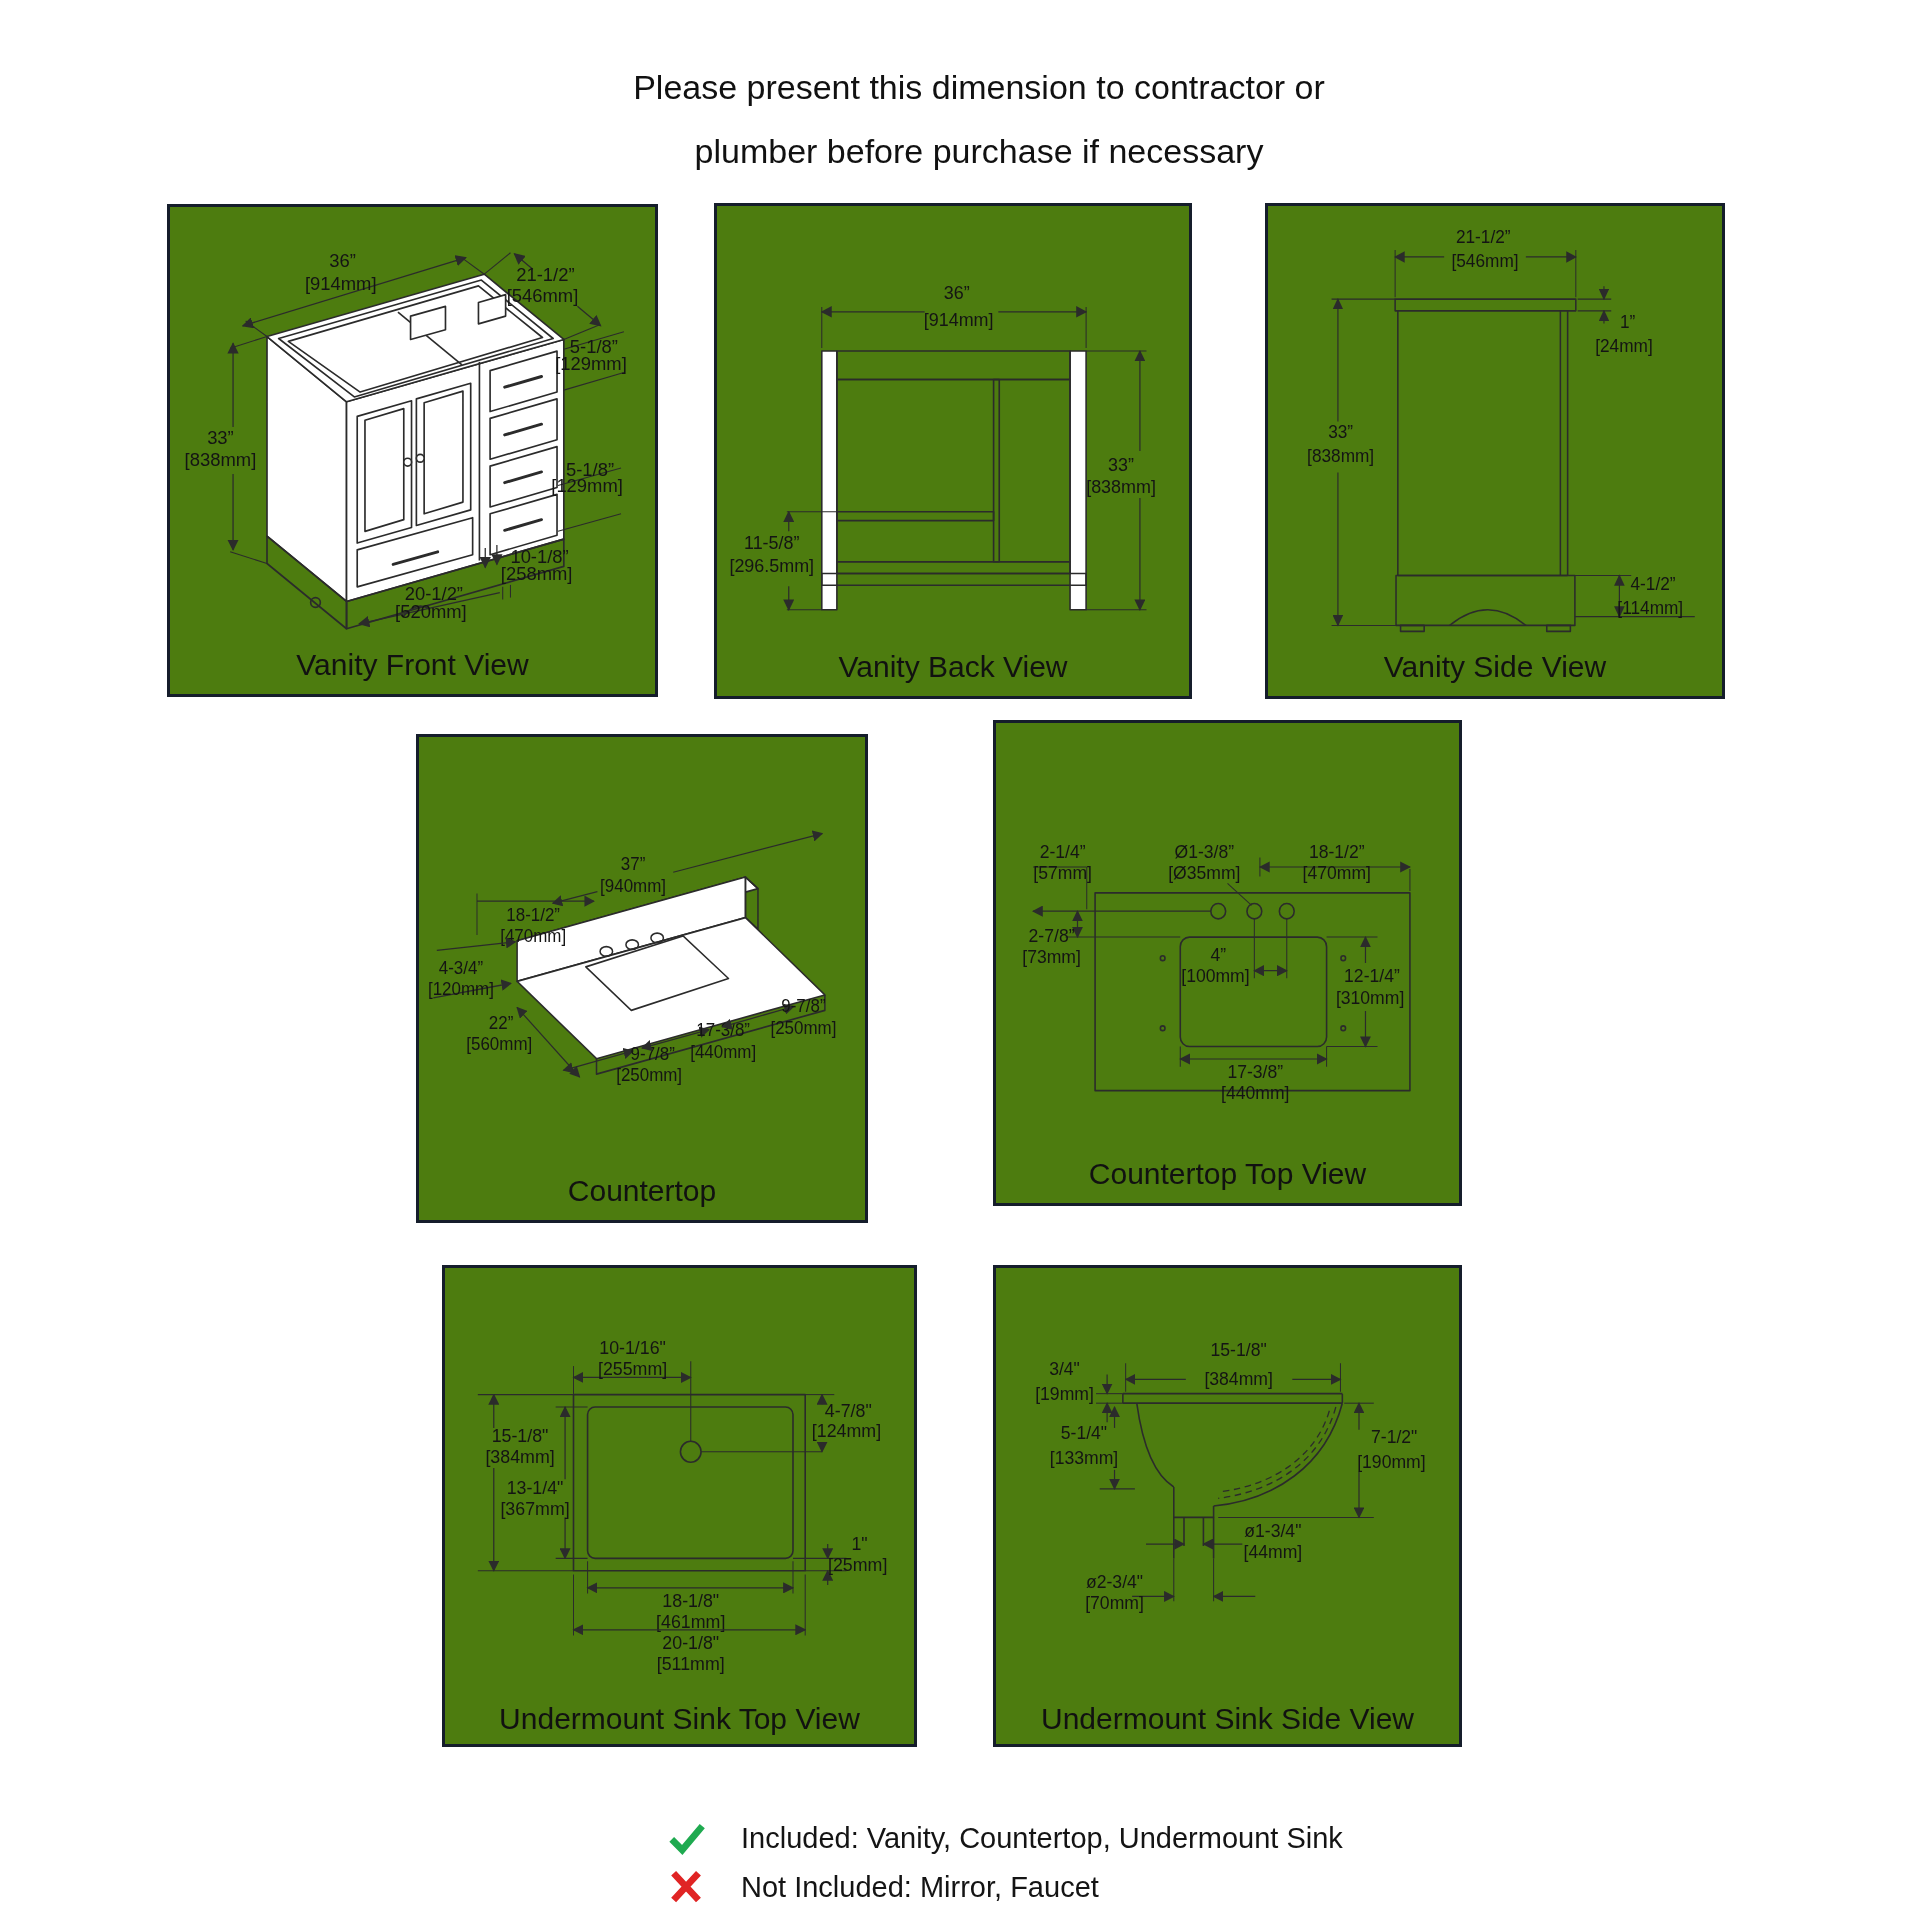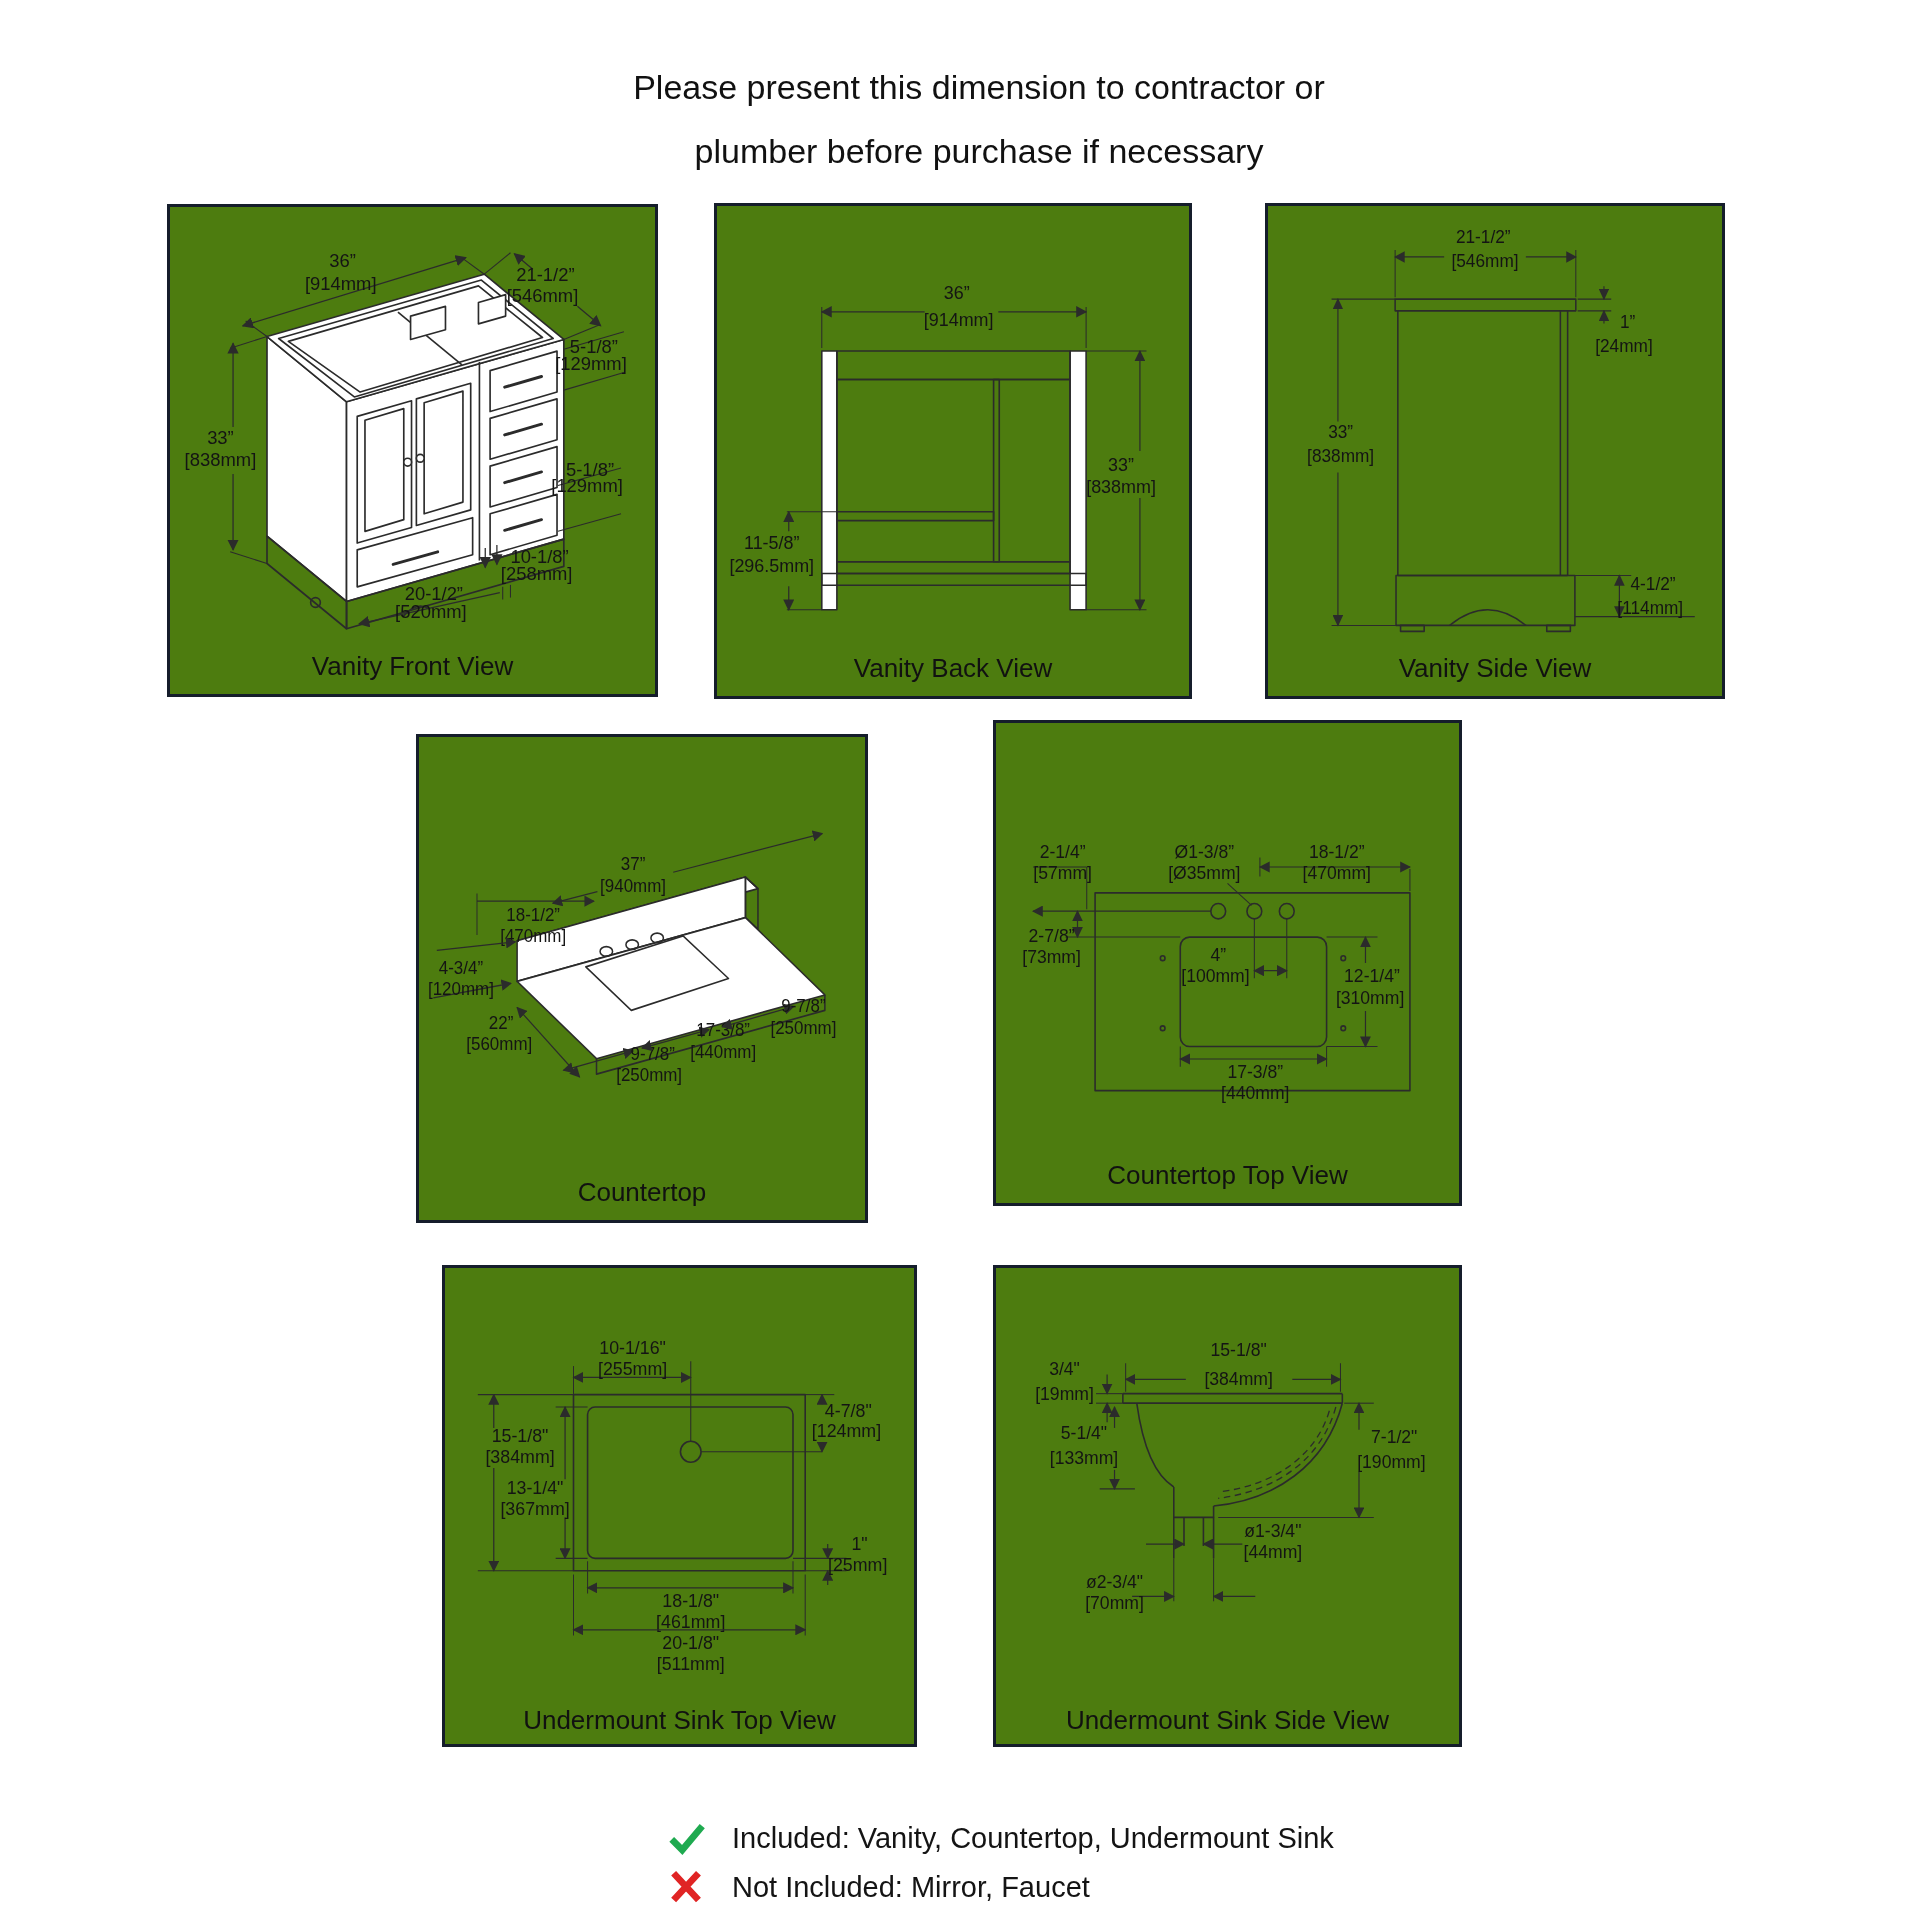--- a/index.html
+++ b/index.html
@@ -1,34 +1,34 @@
 <!DOCTYPE html>
 <html><head>
 <meta charset="utf-8">
 <style>
   html,body{margin:0;padding:0;background:#fff;}
   .page{position:relative;width:1931px;height:1931px;background:#fff;overflow:hidden;
         font-family:"Liberation Sans",sans-serif;color:#141414;padding-left:27px;}
   .title-line{position:absolute;left:0;width:100%;text-align:center;font-size:34px;color:#111;}
   .panel{position:absolute;border:3.9px solid #151d2b;background:#4d7c0f;box-sizing:border-box;}
   .panel svg{position:absolute;left:0;top:0;width:100%;height:100%;}
-  .caption{position:absolute;left:0;right:0;bottom:11.6px;text-align:center;font-size:26px;color:#111;}
+  .caption{position:absolute;left:0;right:0;bottom:11.6px;text-align:center;font-size:30px;color:#111;}
   .caption.low{bottom:7.7px;}
   svg text{font-family:"Liberation Sans",sans-serif;font-size:19px;fill:#141414;text-anchor:middle;}
   .art{stroke:#2b2b2b;stroke-width:1.7;fill:none;stroke-linejoin:round;}
   .artf{stroke:#2b2b2b;stroke-width:1.7;fill:#ffffff;stroke-linejoin:round;}
   .dl{stroke:#2b2b2b;stroke-width:1.3;fill:none;marker-start:url(#ah);marker-end:url(#ah);}
   .dls{stroke:#2b2b2b;stroke-width:1.3;fill:none;marker-start:url(#ah);}
   .dle{stroke:#2b2b2b;stroke-width:1.3;fill:none;marker-end:url(#ah);}
   .xl{stroke:#2b2b2b;stroke-width:1.1;fill:none;}
   .dash{stroke:#2b2b2b;stroke-width:1.4;fill:none;stroke-dasharray:7 5;}
   .hd{stroke:#2b2b2b;stroke-width:3;fill:none;stroke-linecap:round;}
   .legend{position:absolute;left:666px;top:1817px;}
   .legend-row{display:flex;align-items:center;height:42px;margin-bottom:7.7px;}
-  .legend-row .txt{font-size:29px;color:#141414;margin-left:24px;white-space:nowrap;}
+  .legend-row .txt{font-size:29px;color:#141414;margin-left:33px;white-space:nowrap;}
 </style>
 </head>
 <body>
 
 <div class="page">
 
   <svg width="0" height="0" style="position:absolute">
     <defs>
       <marker id="ah" viewBox="0 0 10 10" refX="9" refY="5" markerWidth="9" markerHeight="9" orient="auto-start-reverse">
         <path d="M0,0 L10,5 L0,10 z" fill="#2b2b2b"></path>

